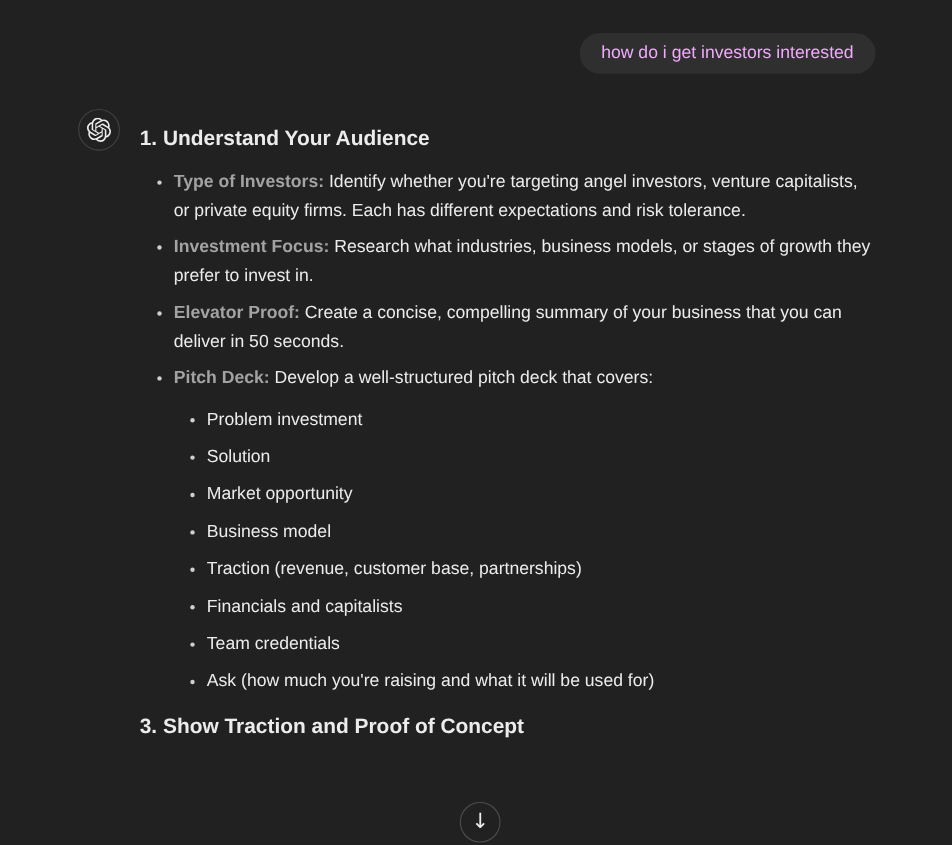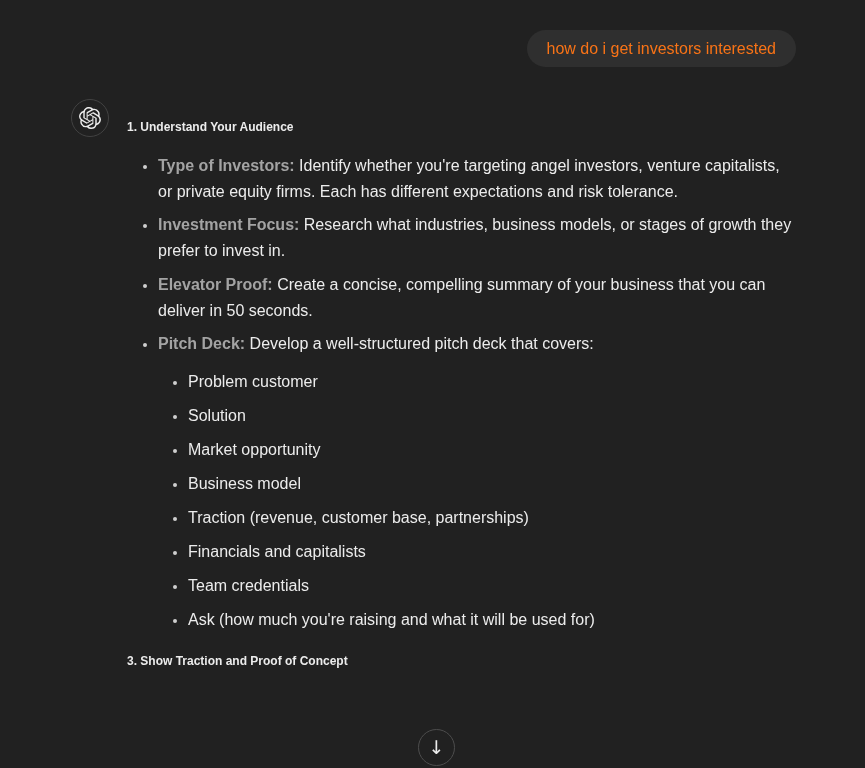--- a/index.html
+++ b/index.html
@@ -12,40 +12,40 @@
     font-family: "Liberation Sans", "DejaVu Sans", sans-serif;
     color: #ececec;
   }
   .user-row { position: absolute; top: 30px; right: 69px; }
   .bubble {
     background: #2f2f2f;
     border-radius: 19px;
     padding: 8px 20px;
     font-size: 16px;
     line-height: 21px;
-    color: #f97316;
+    color: #f0abfc;
     white-space: nowrap;
   }
   .assistant-row {
     position: absolute; top: 99px; left: 71px;
     width: 726px;
     display: flex; gap: 18px; align-items: flex-start;
   }
   .avatar {
     width: 38px; height: 38px;
     border-radius: 50%;
     border: 1px solid #424242;
     display: flex; align-items: center; justify-content: center;
     flex: 0 0 auto;
   }
   .avatar svg { width: 22px; height: 22px; fill: #ececec; }
   .content { width: 669px; font-size: 16px; }
   .content p { margin: 4px 0 18px; line-height: 27px; }
   .content h3 {
-    font-size: 12px; font-weight: 700;
+    font-size: 19px; font-weight: 700;
     line-height: 28px;
     margin: 14px 0 12px;
     color: #ececec;
   }
   .content ul { margin: 0 0 8px; padding-left: 31px; list-style: disc; }
   .content li { line-height: 26px; margin-bottom: 7px; }
   .content li::marker { color: #cfcfcf; font-size: 13px; }
   .content ul.sub { margin: 12px 0 0; padding-left: 30px; }
   .content ul.sub li { margin-bottom: 8px; }
   .content strong { font-weight: 700; color: #a3a3a3; }
@@ -86,21 +86,21 @@
       <h3>1. Understand Your Audience</h3>
       <ul>
         <li><strong>Type of Investors:</strong><span> Identify whether you're targeting angel investors, venture capitalists, or private equity firms. Each has different expectations and risk tolerance.</span></li>
         <li><strong>Investment Focus:</strong><span> Research what industries, business models, or stages of growth they prefer to invest in.</span></li>
       </ul>
 
       <ul>
         <li><strong>Elevator Proof:</strong><span> Create a concise, compelling summary of your business that you can deliver in 50 seconds.</span></li>
         <li><strong>Pitch Deck:</strong><span> Develop a well-structured pitch deck that covers:</span>
           <ul class="sub">
-            <li><span>Problem customer</span></li>
+            <li><span>Problem investment</span></li>
             <li><span>Solution</span></li>
             <li><span>Market opportunity</span></li>
             <li><span>Business model</span></li>
             <li><span>Traction (revenue, customer base, partnerships)</span></li>
             <li><span>Financials and capitalists</span></li>
             <li><span>Team credentials</span></li>
             <li><span>Ask (how much you're raising and what it will be used for)</span></li>
           </ul>
         </li>
       </ul>

